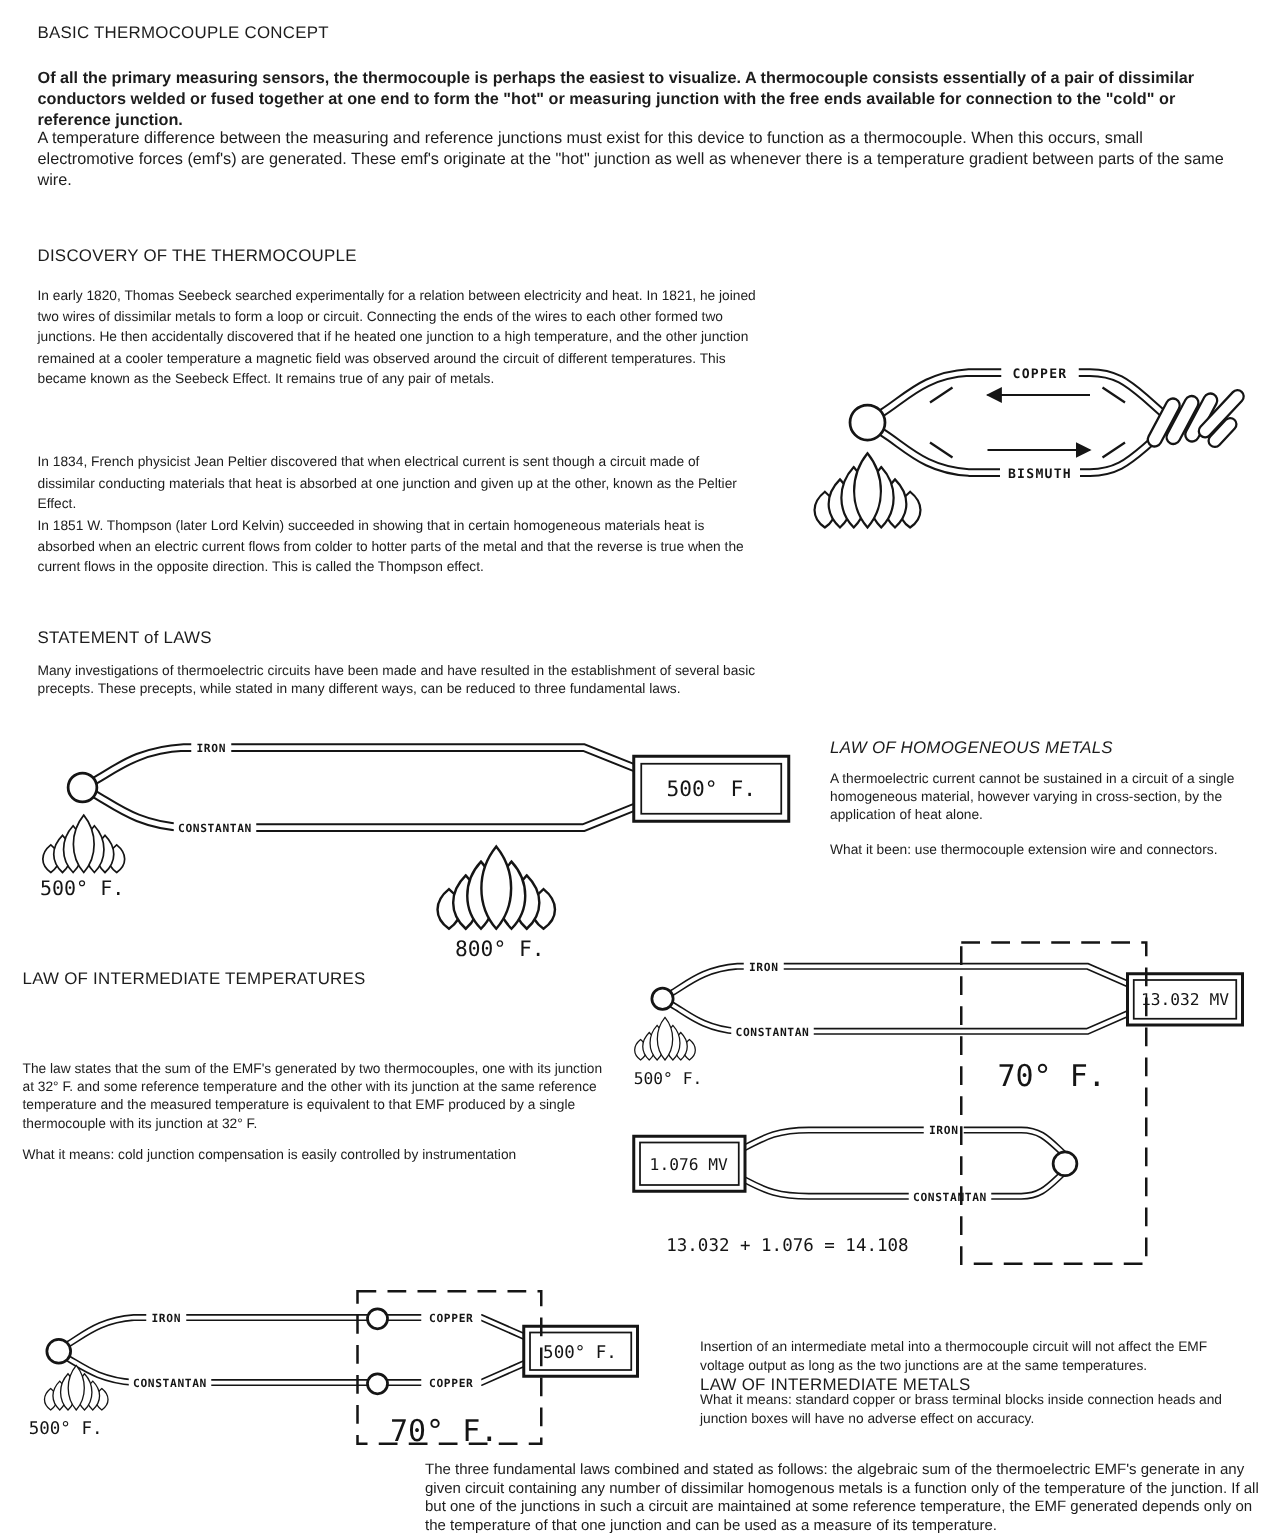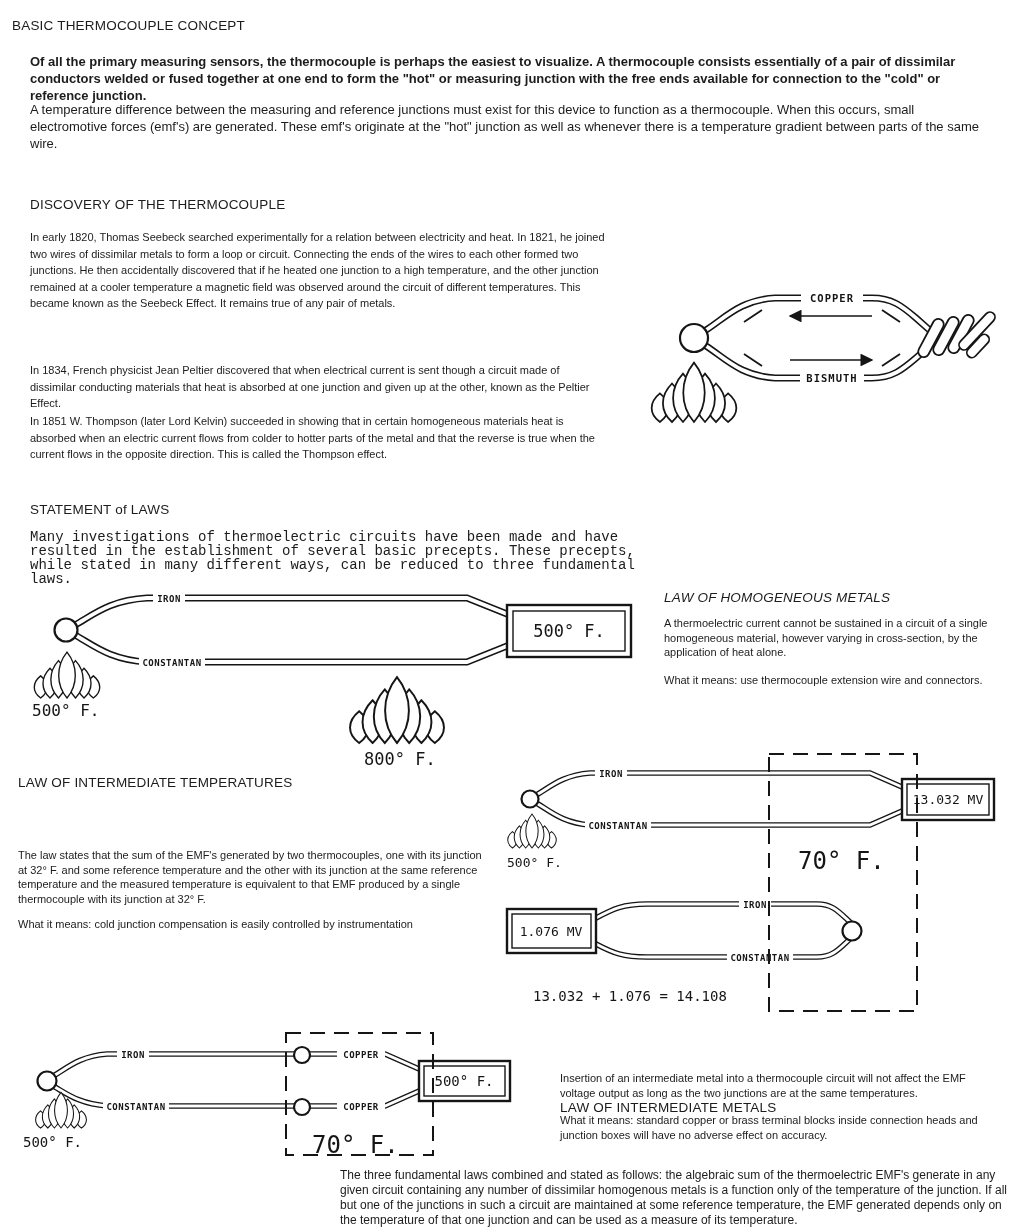--- a/index.html
+++ b/index.html
@@ -2,21 +2,21 @@
 <html><head>
 <meta charset="utf-8">
 <style>
   html,body{margin:0;padding:0;background:#ffffff;}
   body{width:1024px;height:1230px;position:relative;overflow:hidden;
        font-family:"Liberation Sans",sans-serif;color:#1c1c1c;}
   .abs{position:absolute;}
   .h{font-size:13.5px;letter-spacing:.2px;white-space:nowrap;}
   .p-intro{font-size:13px;line-height:17px;}
   .p-disc{font-size:11px;line-height:16.5px;}
-  .p-stmt{font-size:14px;line-height:14px;font-family:Liberation Mono, monospace;}
+  .p-stmt{font-size:11px;line-height:14px;}
   .p-col{font-size:11px;line-height:14.5px;}
   .p-comb{font-size:12px;line-height:15px;}
   svg{position:absolute;overflow:visible;}
   .wo{fill:none;stroke:#151515;stroke-width:7;stroke-linecap:round;}
   .wi{fill:none;stroke:#ffffff;stroke-width:3.8;stroke-linecap:round;}
   .wo2{fill:none;stroke:#151515;stroke-width:5.6;stroke-linecap:round;}
   .wi2{fill:none;stroke:#ffffff;stroke-width:3;stroke-linecap:round;}
   .bead{fill:#ffffff;stroke:#151515;stroke-width:2.2;}
   .bx{fill:#ffffff;stroke:#151515;stroke-width:2.4;}
   .bxi{fill:none;stroke:#151515;stroke-width:1.4;}
@@ -42,36 +42,36 @@
       <path d="M0,-44 C12,-31 12,-12 0,0 C-12,-12 -12,-31 0,-44 Z" transform="translate(-10,0)"></path>
       <path d="M0,-44 C12,-31 12,-12 0,0 C-12,-12 -12,-31 0,-44 Z" transform="translate(10,0)"></path>
       <path d="M0,-54 C13,-38 13,-15 0,0 C-13,-15 -13,-38 0,-54 Z"></path>
     </g>
     <marker id="ah" viewBox="0 0 10 10" refX="9" refY="5" markerWidth="8" markerHeight="8" orient="auto-start-reverse">
       <path d="M0,0 L10,5 L0,10 Z" fill="#151515"></path>
     </marker>
   </defs>
 </svg>
 
-<div class="abs h" style="left:12px;top:18px;">BASIC THERMOCOUPLE CONCEPT</div>
+<div class="abs h" style="left:30px;top:18px;">BASIC THERMOCOUPLE CONCEPT</div>
 
 <div class="abs p-intro" style="left:30px;top:53px;width:965px;font-weight:bold;">Of all the primary measuring sensors, the thermocouple is perhaps the easiest to visualize.  A thermocouple consists essentially of a pair of dissimilar conductors welded or fused together at one end to form the "hot" or measuring junction with the free ends available for connection to the "cold" or reference junction.</div>
 <div class="abs p-intro" style="left:30px;top:101px;width:965px;">A temperature difference between the measuring and reference junctions must exist for this device to function as a thermocouple.  When this occurs, small electromotive forces (emf's) are generated.  These emf's originate at the "hot" junction as well as whenever there is a temperature gradient between parts of the same wire.</div>
 
 <div class="abs h" style="left:30px;top:197px;">DISCOVERY OF THE THERMOCOUPLE</div>
 <div class="abs p-disc" style="left:30px;top:229px;width:575px;">In early 1820, Thomas Seebeck searched experimentally for a relation between electricity and heat.  In 1821, he joined two wires of dissimilar metals to form a loop or circuit.  Connecting the ends of the wires to each other formed two junctions.  He then accidentally discovered that if he heated one junction to a high temperature, and the other junction remained at a cooler temperature a magnetic field was observed around the circuit of different temperatures.  This became known as the Seebeck Effect.  It remains true of any pair of metals.</div>
 <div class="abs p-disc" style="left:30px;top:362px;width:575px;">In 1834, French physicist Jean Peltier discovered that when electrical current is sent though a circuit made of dissimilar conducting materials that heat is absorbed at one junction and given up at the other, known as the Peltier Effect.</div>
 <div class="abs p-disc" style="left:30px;top:413px;width:575px;">In 1851 W. Thompson (later Lord Kelvin) succeeded in showing that in certain homogeneous materials heat is absorbed when an electric current flows from colder to hotter parts of the metal and that the reverse is true when the current flows in the opposite direction.  This is called the Thompson effect.</div>
 
 <div class="abs h" style="left:30px;top:502px;">STATEMENT of LAWS</div>
 <div class="abs p-stmt" style="left:30px;top:530px;width:608px;">Many investigations of thermoelectric circuits have been made and have resulted in the establishment of several basic precepts.  These precepts, while stated in many different ways, can be reduced to three fundamental laws.</div>
 
 <div class="abs h" style="left:664px;top:590px;font-style:italic;">LAW OF HOMOGENEOUS METALS</div>
 <div class="abs p-col" style="left:664px;top:616px;width:345px;">A thermoelectric current cannot be sustained in a circuit of a single homogeneous material, however varying in cross-section, by the application of heat alone.</div>
-<div class="abs p-col" style="left:664px;top:673px;width:345px;">What it means: use thermocouple extension wire and connectors.</div>
+<div class="abs p-col" style="left:664px;top:673px;width:345px;">What it been: use thermocouple extension wire and connectors.</div>
 
 <div class="abs h" style="left:18px;top:775px;">LAW OF INTERMEDIATE TEMPERATURES</div>
 <div class="abs p-col" style="left:18px;top:848px;width:470px;">The law states that the sum of the EMF's generated by two thermocouples, one with its junction at 32° F. and some reference temperature and the other with its junction at the same reference temperature and the measured temperature is equivalent to that EMF produced by a single thermocouple with its junction at 32° F.</div>
 <div class="abs p-col" style="left:18px;top:917px;width:470px;">What it means: cold junction compensation is easily controlled by instrumentation</div>
 
 <div class="abs h" style="left:560px;top:1100px;">LAW OF INTERMEDIATE METALS</div>
 <div class="abs p-col" style="left:560px;top:1071px;width:440px;">Insertion of an intermediate metal into a thermocouple circuit will not affect the EMF voltage output as long as the two junctions are at the same temperatures.</div>
 <div class="abs p-col" style="left:560px;top:1113px;width:440px;">What it means: standard copper or brass terminal blocks inside connection heads and junction boxes will have no adverse effect on accuracy.</div>
 
 <div class="abs p-comb" style="left:340px;top:1168px;width:676px;">The three fundamental laws combined and stated as follows: the algebraic sum of the thermoelectric EMF's generate in any given circuit containing any number of dissimilar homogenous metals is a function only of the temperature of the junction.  If all but one of the junctions in such a circuit are maintained at some reference temperature, the EMF generated depends only on the temperature of that one junction and can be used as a measure of its temperature.</div>

